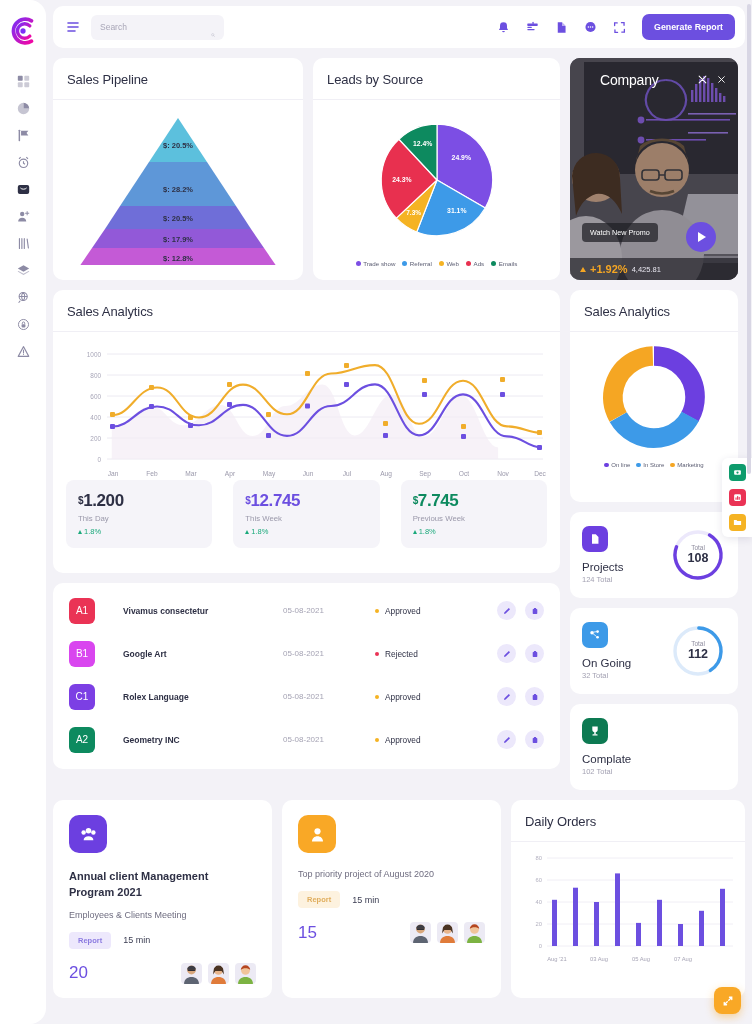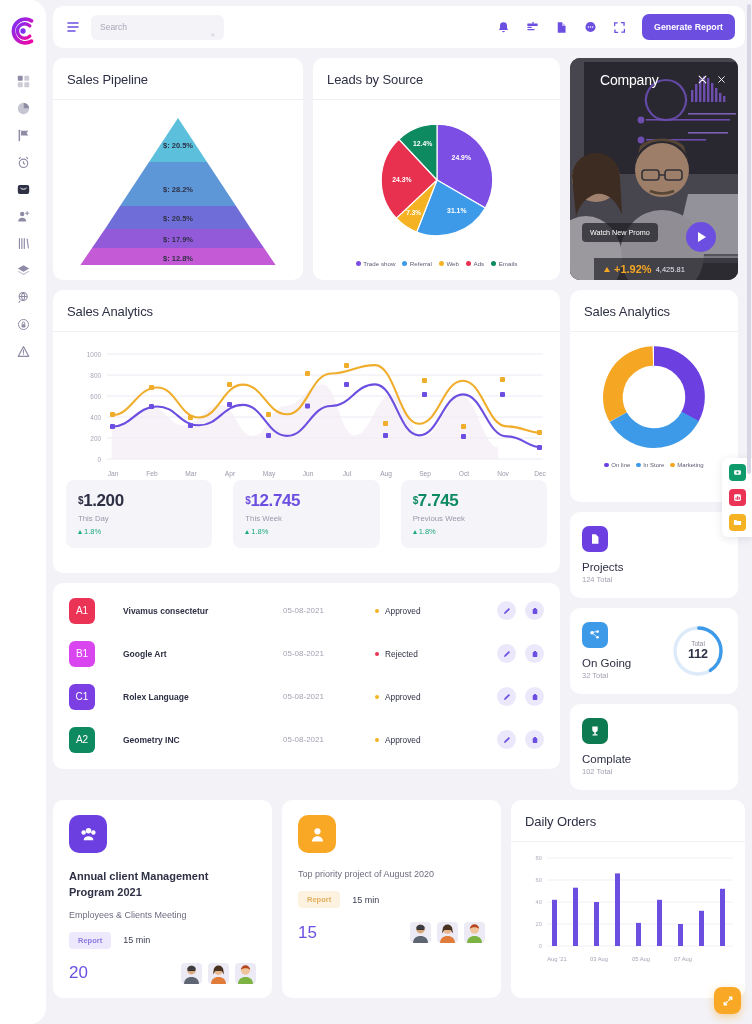--- a/index.html
+++ b/index.html
@@ -100,21 +100,21 @@
     border-radius: 50%; background: #6c4fe0; display: flex; align-items: center;
     justify-content: center; cursor: pointer;
   }
   .play-btn:after {
     content: ''; border-left: 8px solid #fff; border-top: 5px solid transparent;
     border-bottom: 5px solid transparent; margin-left: 2px;
   }
   .vid-stats {
     position: absolute; left: 0; right: 0; bottom: 0; height: 22px;
     background: rgba(20,20,26,.62); display: flex; align-items: center;
-    padding: 0 10px; gap: 4px; margin-left: 24px;
+    padding: 0 10px; gap: 4px;
   }
   .vid-pct { color: #f5a623; font-size: 11px; font-weight: 700; }
   .vid-val { color: #e8e6ef; font-size: 7.5px; }
   .tri-up { width:0;height:0;border-left:3.5px solid transparent;border-right:3.5px solid transparent;border-bottom:5px solid #f5a623; }
 
   
   .sa-big { width: 507px; height: 283px; }
   .line-wrap { position: relative; height: 140px; padding: 10px 10px 0 10px; }
   .stats-row { display: flex; gap: 21px; padding: 8px 13px 14px 13px; }
   .stat {
@@ -751,20 +751,30 @@
         <div class="mini-card">
           <div class="mini-left">
             <div class="mini-ic" style="background:#6c3fe0">
               <svg viewBox="0 0 16 16" fill="#fff">
                   <path d="M4 1.8h5L12.6 5.4V14.2H4z"></path>
                 </svg>
             </div>
             <div class="mini-t">Projects</div>
             <div class="mini-s">124 Total</div>
           </div>
+          <div class="ring-wrap">
+            <svg viewBox="0 0 56 56" width="56" height="56">
+              <circle cx="28" cy="28" r="23" fill="none" stroke="#ece8fb" stroke-width="3.4"></circle>
+              <circle cx="28" cy="28" r="23" fill="none" stroke="#6c3fe0" stroke-width="3.4" stroke-dasharray="104 145" stroke-linecap="round" transform="rotate(-60 28 28)"></circle>
+            </svg>
+            <div class="ring-lab">
+              <span class="t">Total</span>
+              <span class="n">108</span>
+            </div>
+          </div>
         </div>
 
         <div class="mini-card">
           <div class="mini-left">
             <div class="mini-ic" style="background:#3d9ae8">
               <svg viewBox="0 0 16 16" fill="#fff">
                   <circle cx="4" cy="5" r="2.3"></circle>
                   <circle cx="11.4" cy="3.4" r="1.8"></circle>
                   <circle cx="11.4" cy="11" r="1.8"></circle>
                   <path d="M5.4 6.2 10 10M5.6 4.2 9.8 3.6" stroke="#fff" stroke-width="1.1"></path>

